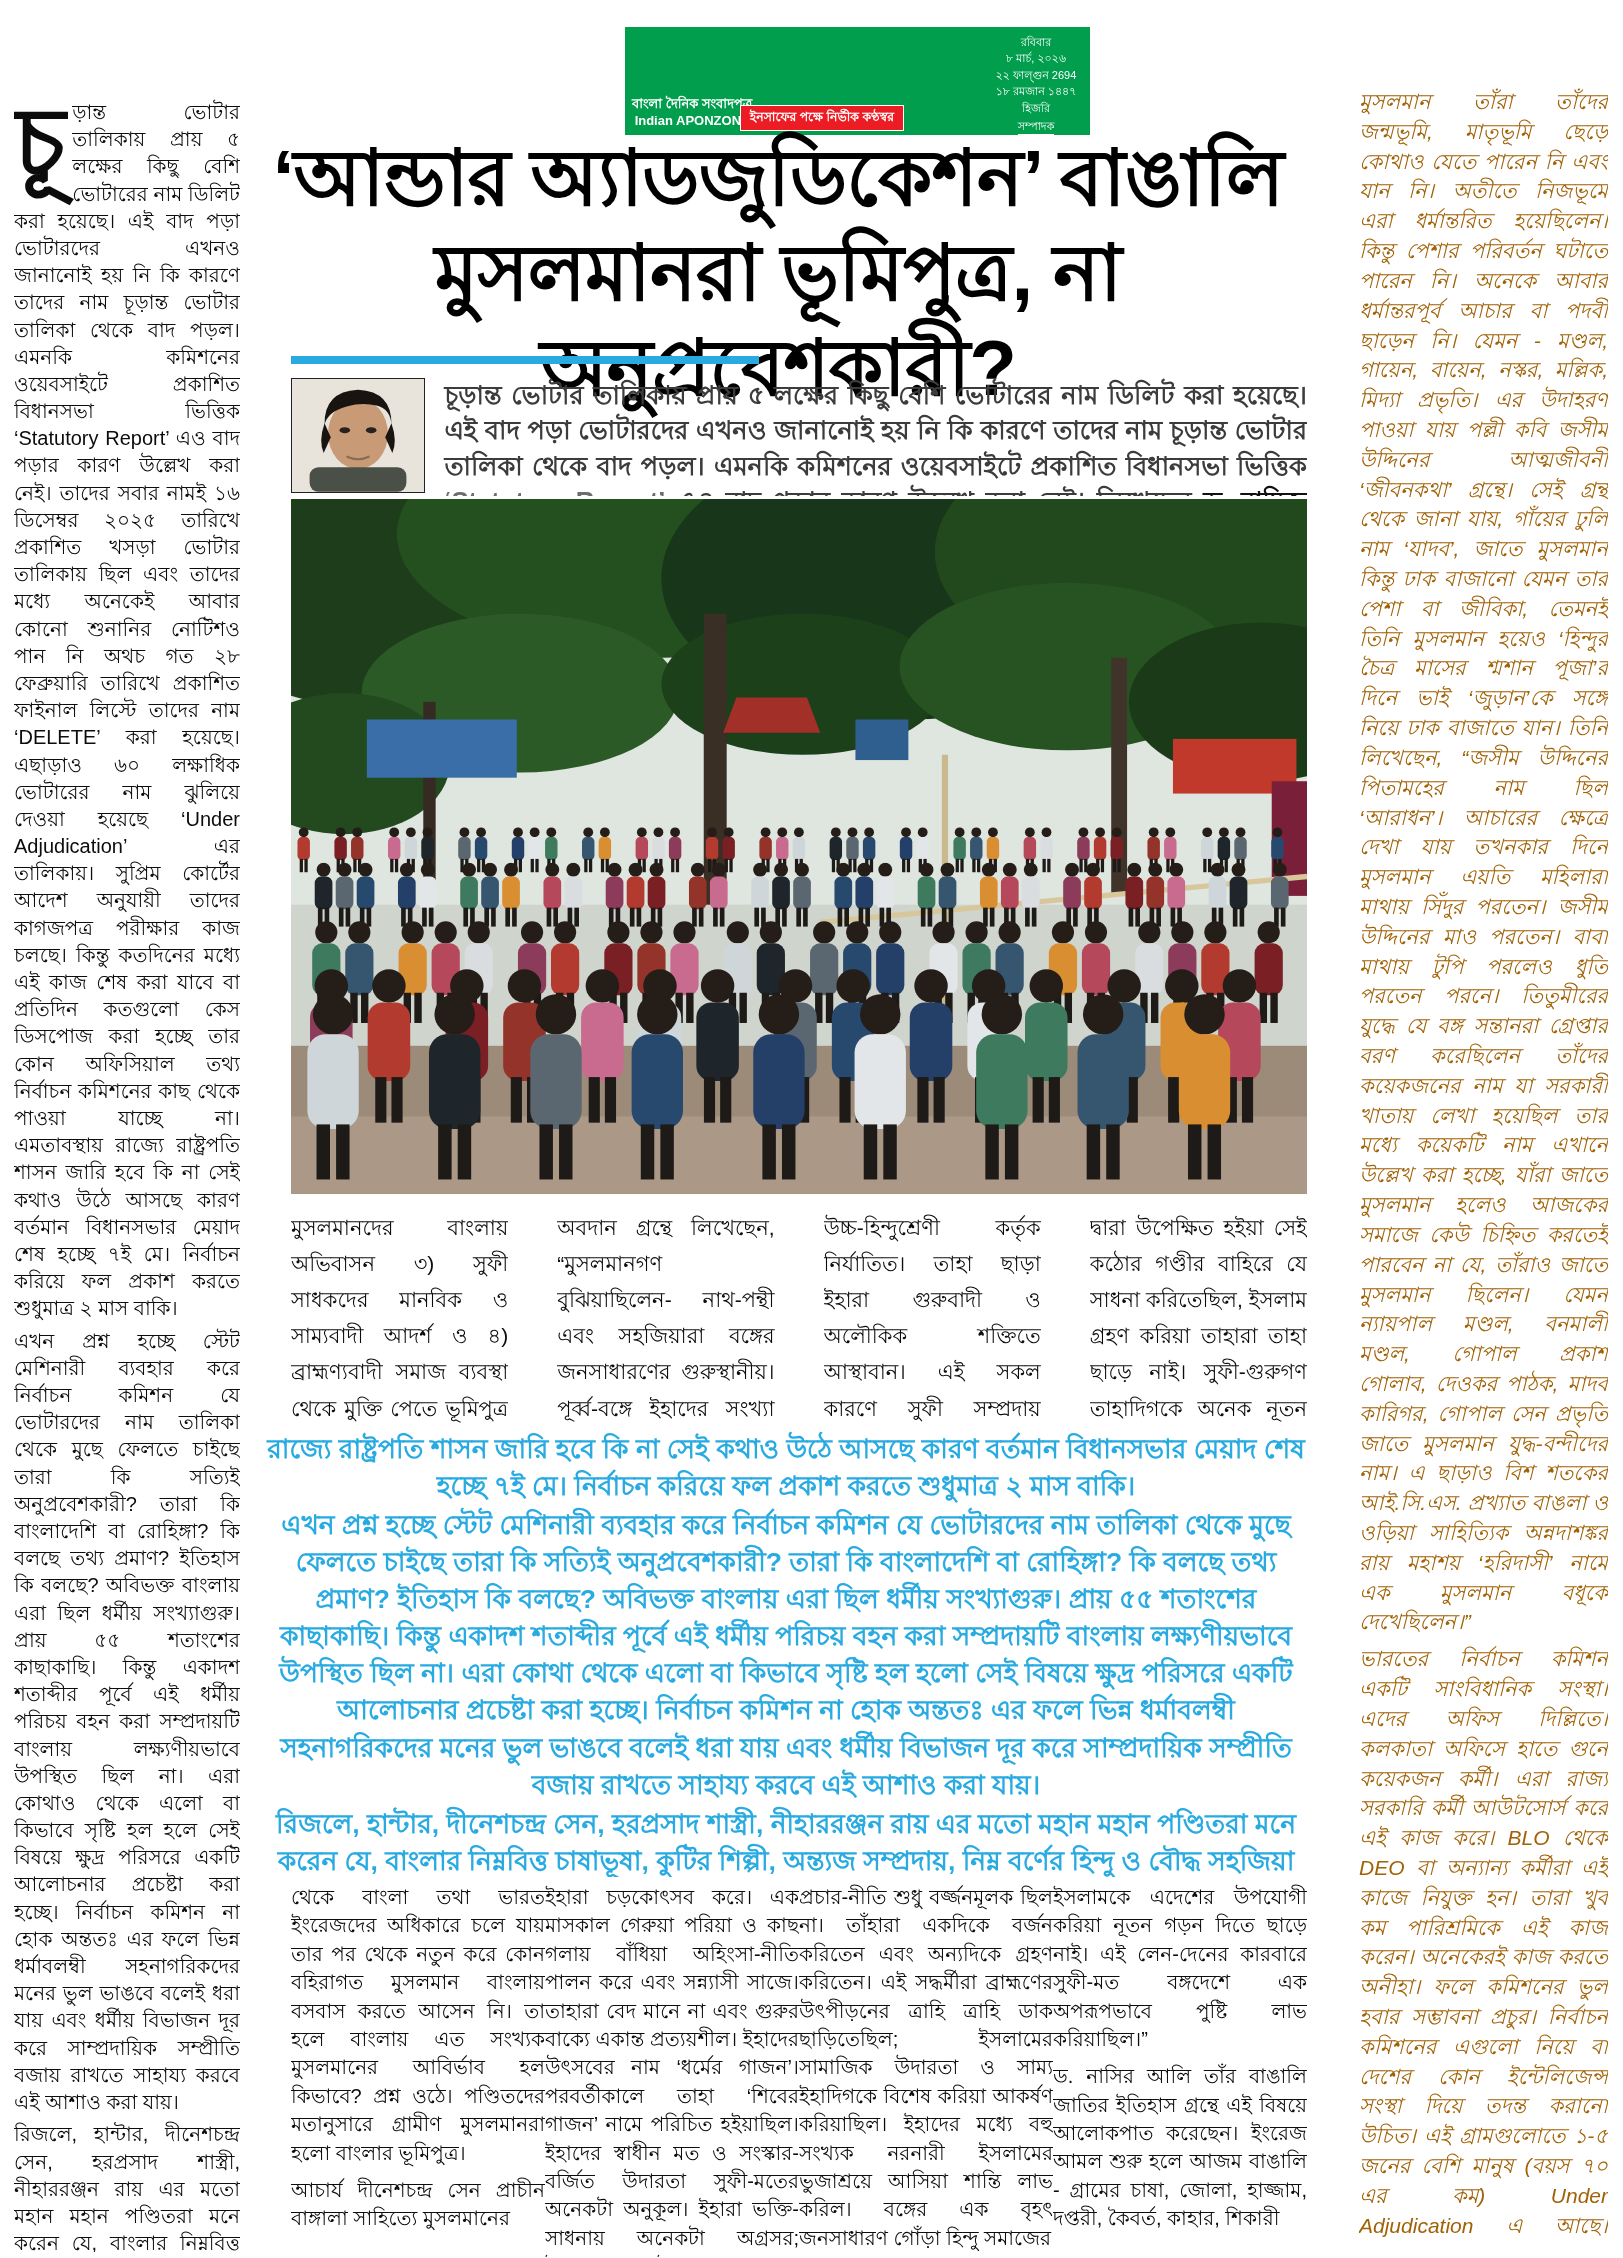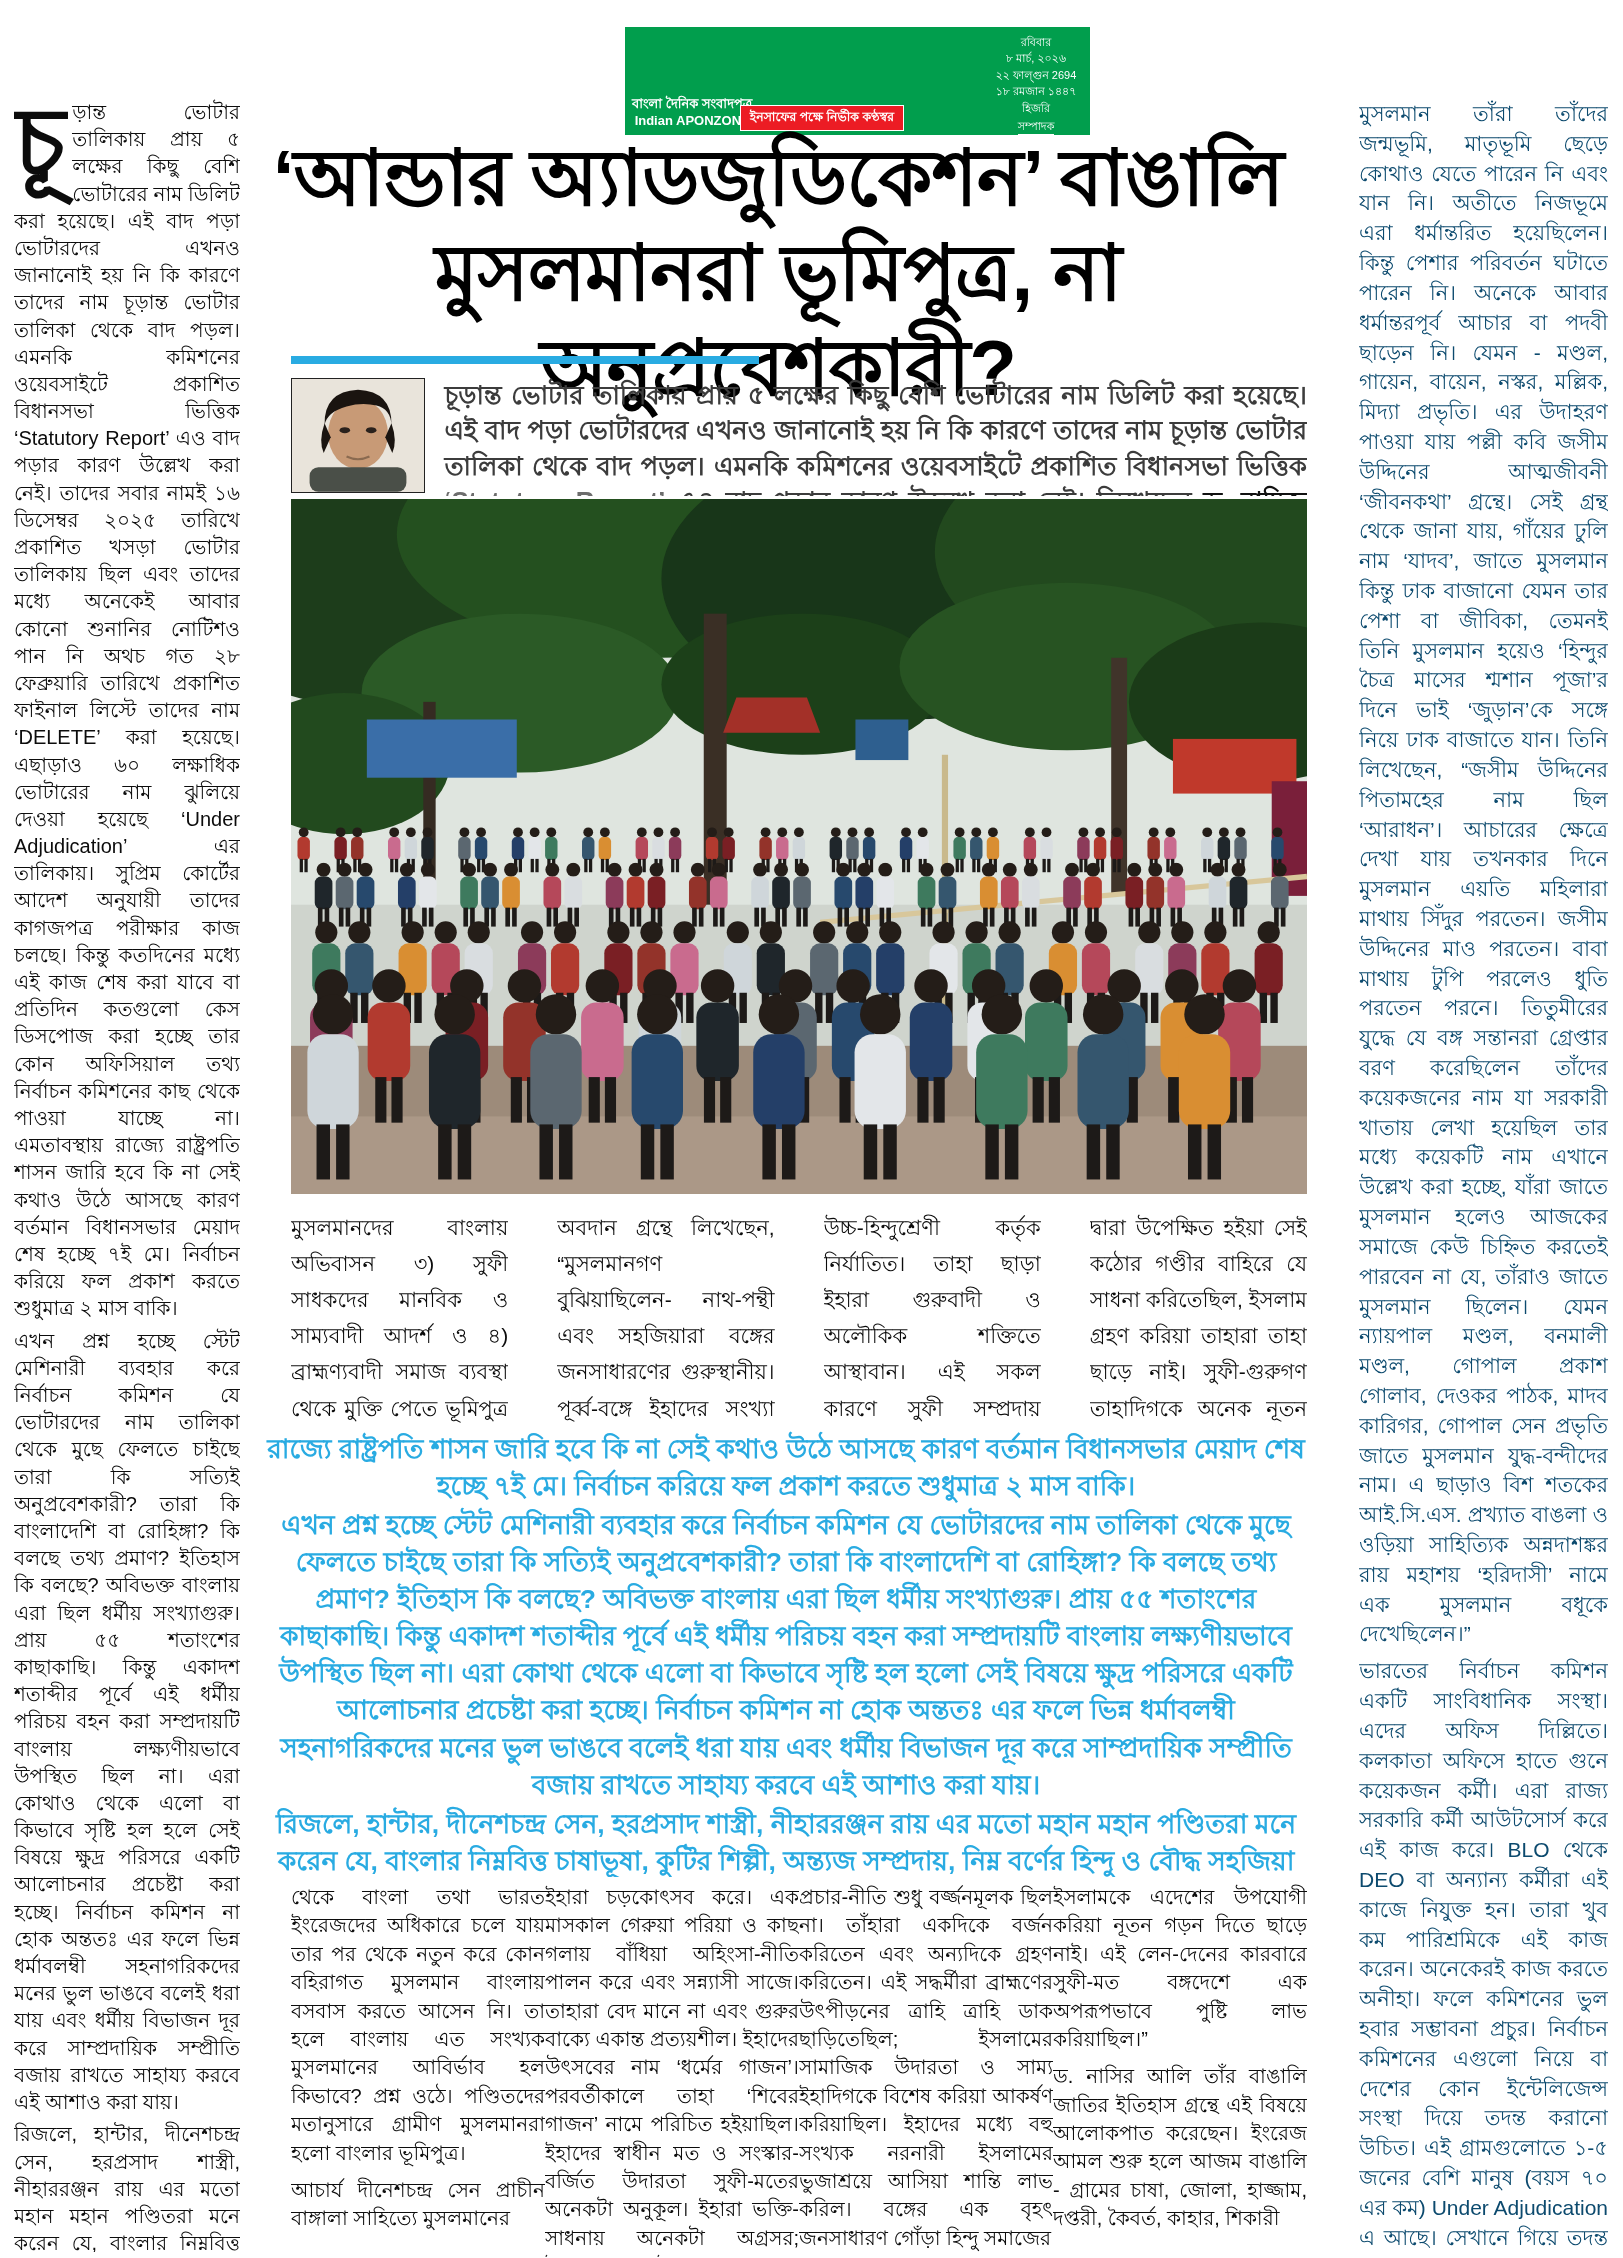--- a/index.html
+++ b/index.html
@@ -28,22 +28,22 @@
                        background:#ece7df;overflow:hidden;}
   .intro .itext{font-size:25.6px;line-height:1.38;color:#3c3c3c;font-weight:bold;text-align:justify;}
   .intro .statutory{color:#6d6d6d;font-family:"Liberation Sans",sans-serif;}
   .intro .byline{color:#111;}
 
   
   .col-left{position:absolute;left:14px;top:99px;width:226px;height:2153px;overflow:hidden;
             font-size:20px;line-height:1.36;text-align:justify;color:#0c0c0c;}
   .col-left p{margin:0 0 5.3px 0;}
   .dropcap{float:left;font-size:95px;line-height:0.82;font-weight:bold;padding:5.3px 7px 0 0;}
-  .col-right{position:absolute;left:1359px;top:99px;width:249px;height:2153px;overflow:hidden;
-             font-size:21px;line-height:1.42;text-align:justify;color:#0c4a6e;}
+  .col-right{position:absolute;left:1359px;top:87px;width:249px;height:2153px;overflow:hidden;
+             font-size:21px;line-height:1.42;text-align:justify;color:#a16207;font-style:italic;}
   .col-right p{margin:0 0 7px 0;}
 
   
   .photo{position:absolute;left:291px;top:499px;width:1016px;height:695px;overflow:hidden;background:#cfd4cd;}
   .photo svg{display:block;}
 
   
   .mid-cols{position:absolute;left:291px;top:1210px;width:1016px;height:215px;display:flex;gap:49px;overflow:hidden;}
   .mid-cols .c{flex:1;font-size:21px;line-height:1.72;text-align:justify;color:#0c0c0c;overflow:hidden;}
   .bottom-cols{position:absolute;left:291px;top:1883px;width:1016px;height:374px;display:flex;overflow:hidden;}

